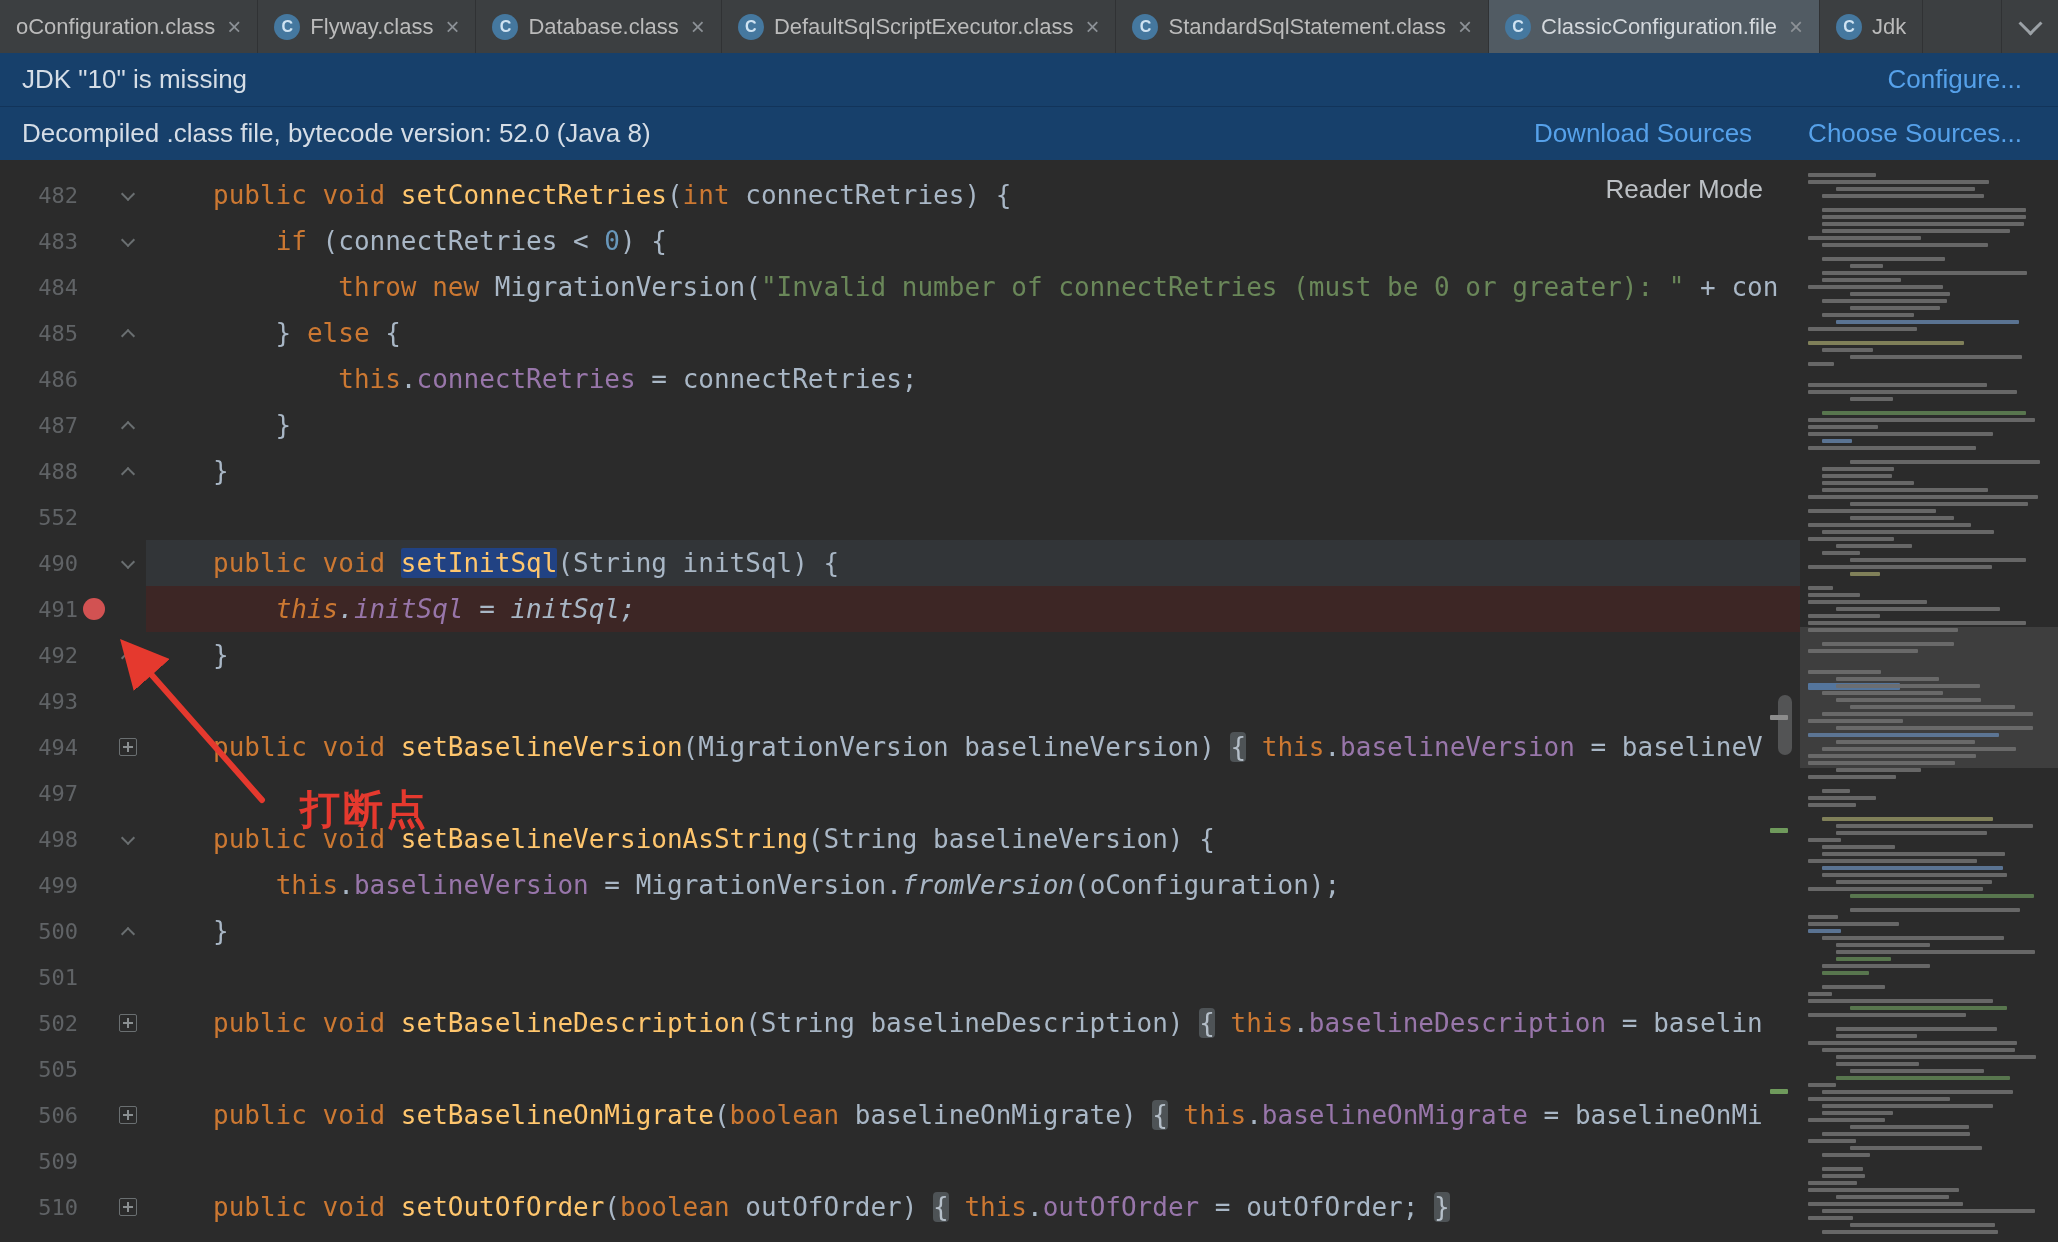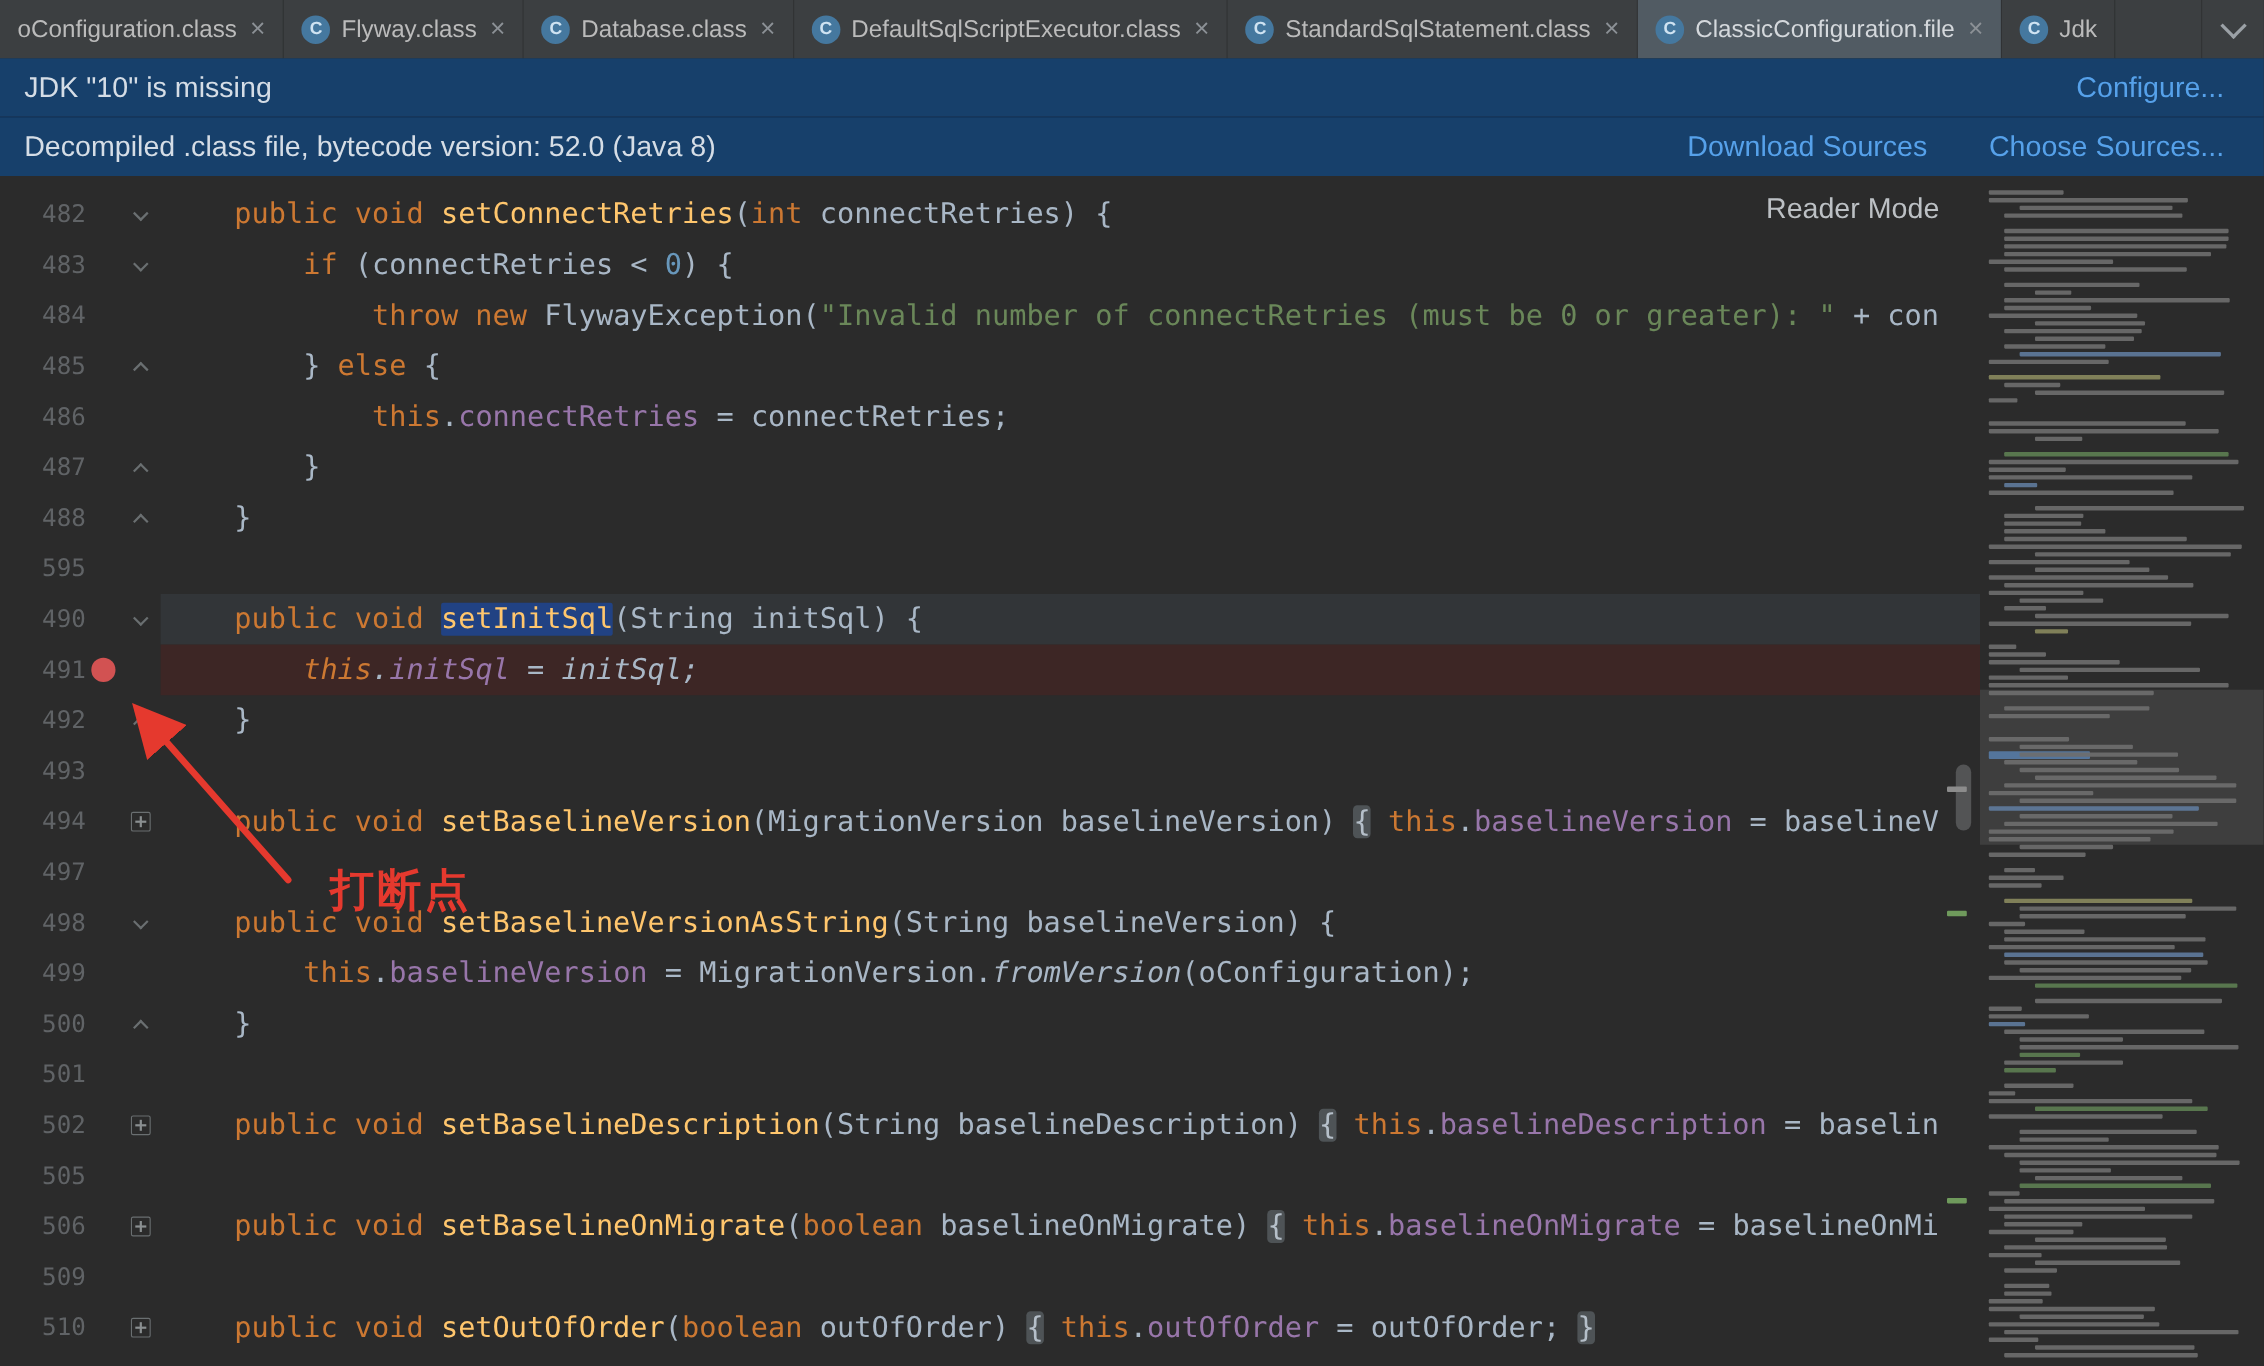--- a/index.html
+++ b/index.html
@@ -159,21 +159,21 @@
             </span>
           </div>
           <div class="code-line"><span class="tk-d">    </span><span class="tk-kw">if</span><span class="tk-d"> (connectRetries &lt; </span><span class="tk-num">0</span><span class="tk-d">) {</span></div>
         </div>
         <div class="row">
           <div class="gutter">
             <span class="lnum">484</span>
             <span class="bp-slot"></span>
             <span class="fold-slot"></span>
           </div>
-          <div class="code-line"><span class="tk-d">        </span><span class="tk-kw">throw new </span><span class="tk-d">FlywayException(</span><span class="tk-str">"Invalid number of connectRetries (must be 0 or greater): "</span><span class="tk-d"> + con</span></div>
+          <div class="code-line"><span class="tk-d">        </span><span class="tk-kw">throw new </span><span class="tk-d">MigrationVersion(</span><span class="tk-str">"Invalid number of connectRetries (must be 0 or greater): "</span><span class="tk-d"> + con</span></div>
         </div>
         <div class="row">
           <div class="gutter">
             <span class="lnum">485</span>
             <span class="bp-slot"></span>
             <span class="fold-slot">
               <span class="fold-up"></span>
             </span>
           </div>
           <div class="code-line"><span class="tk-d">    } </span><span class="tk-kw">else</span><span class="tk-d"> {</span></div>
@@ -201,21 +201,21 @@
             <span class="lnum">488</span>
             <span class="bp-slot"></span>
             <span class="fold-slot">
               <span class="fold-up"></span>
             </span>
           </div>
           <div class="code-line"><span class="tk-d">}</span></div>
         </div>
         <div class="row">
           <div class="gutter">
-            <span class="lnum">595</span>
+            <span class="lnum">552</span>
             <span class="bp-slot"></span>
             <span class="fold-slot"></span>
           </div>
           <div class="code-line"></div>
         </div>
         <div class="row caret">
           <div class="gutter">
             <span class="lnum">490</span>
             <span class="bp-slot"></span>
             <span class="fold-slot">

